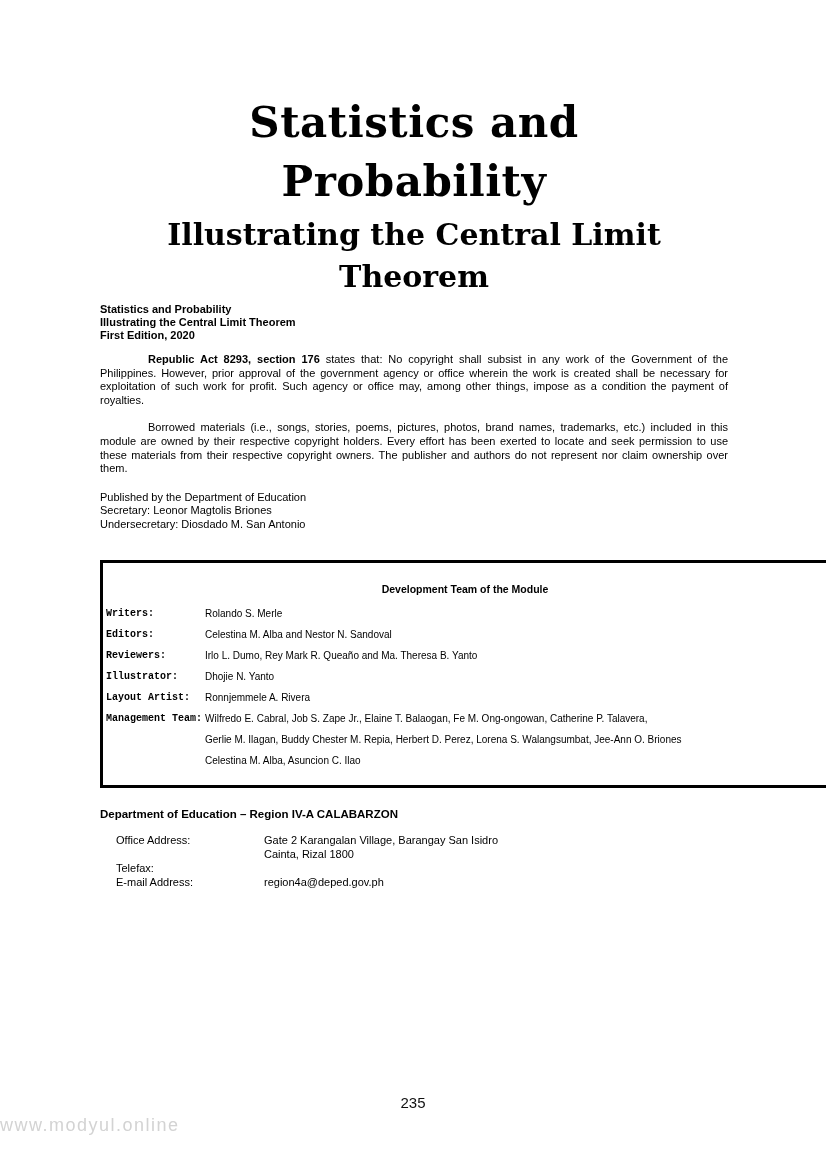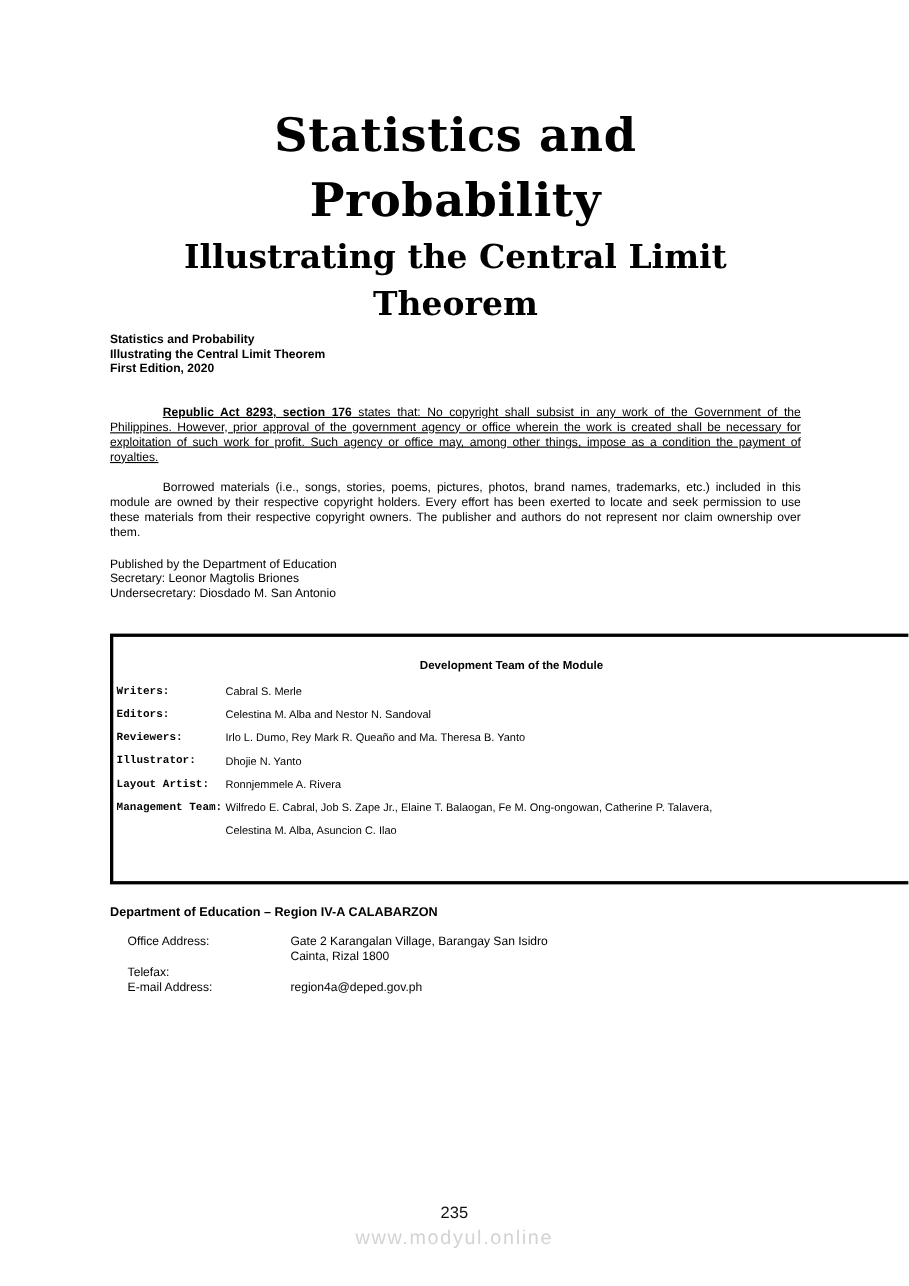--- a/index.html
+++ b/index.html
@@ -43,21 +43,21 @@
     font-weight:bold;
     line-height:13px;
   }
   
   .body-para {
     font-size:11px;
     line-height:13.6px;
     text-align:justify;
     text-indent:48px;
   }
-  .p1 { margin-top:27px;text-decoration:underline; }
+  .p1 { margin-top:11px; }
   .p2 { margin-top:14px; }
   .publisher-block {
     margin-top:15px;
     font-size:11px;
     line-height:13.6px;
   }
   
   .dev-box {
     margin-top:28px;
     border:3px solid #000;
@@ -101,21 +101,21 @@
   .page-number {
     position:absolute;
     left:0; right:0; top:1094px;
     text-align:center;
     font-size:15px;
     color:#111;
   }
   .watermark {
     position:absolute;
     left:0; right:0; top:1115px;
-    text-align:center;
+    text-align:left;
     font-size:18px;
     letter-spacing:1.5px;
     color:#d3d3d3;
   }
 </style>
 </head>
 <body>
 
 <div class="page">
   <div class="content">
@@ -140,21 +140,21 @@
       <div>Published by the Department of Education</div>
       <div>Secretary: Leonor Magtolis Briones</div>
       <div>Undersecretary: Diosdado M. San Antonio</div>
     </div>
 
     <div class="dev-box">
       <div class="dev-box-title">Development Team of the Module</div>
       <div class="team-rows">
         <div class="team-row">
           <div class="team-label">Writers:</div>
-          <div class="team-value">Cabral S. Merle</div>
+          <div class="team-value">Rolando S. Merle</div>
         </div>
         <div class="team-row">
           <div class="team-label">Editors:</div>
           <div class="team-value">Celestina M. Alba and Nestor N. Sandoval</div>
         </div>
         <div class="team-row">
           <div class="team-label">Reviewers:</div>
           <div class="team-value">Irlo L. Dumo, Rey Mark R. Queaño and Ma. Theresa B. Yanto</div>
         </div>
         <div class="team-row">
@@ -162,20 +162,21 @@
           <div class="team-value">Dhojie N. Yanto</div>
         </div>
         <div class="team-row">
           <div class="team-label">Layout Artist:</div>
           <div class="team-value">Ronnjemmele A. Rivera</div>
         </div>
         <div class="team-row">
           <div class="team-label">Management Team:</div>
           <div class="team-value">
             <div class="vline">Wilfredo E. Cabral, Job S. Zape Jr., Elaine T. Balaogan, Fe M. Ong-ongowan, Catherine P. Talavera,</div>
+            <div class="vline">Gerlie M. Ilagan, Buddy Chester M. Repia, Herbert D. Perez, Lorena S. Walangsumbat, Jee-Ann O. Briones</div>
             <div class="vline">Celestina M. Alba, Asuncion C. Ilao</div>
           </div>
         </div>
       </div>
     </div>
 
     <div class="region-heading">Department of Education – Region IV-A CALABARZON</div>
 
     <div class="contact-block">
       <div class="contact-row">

